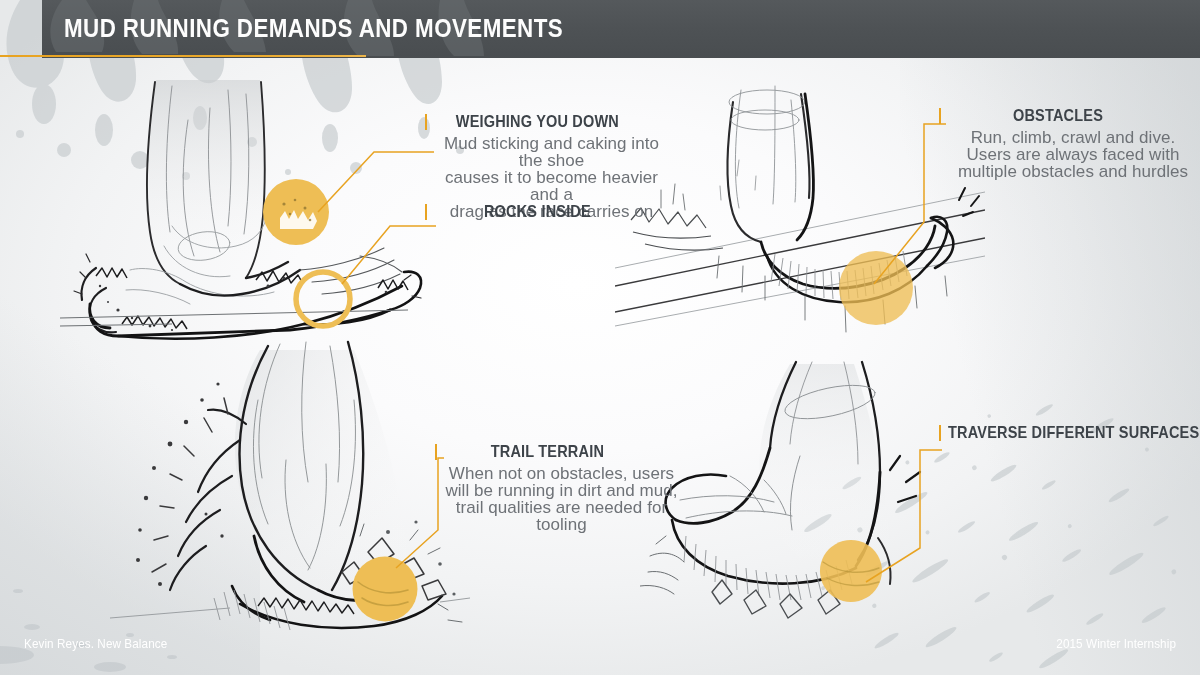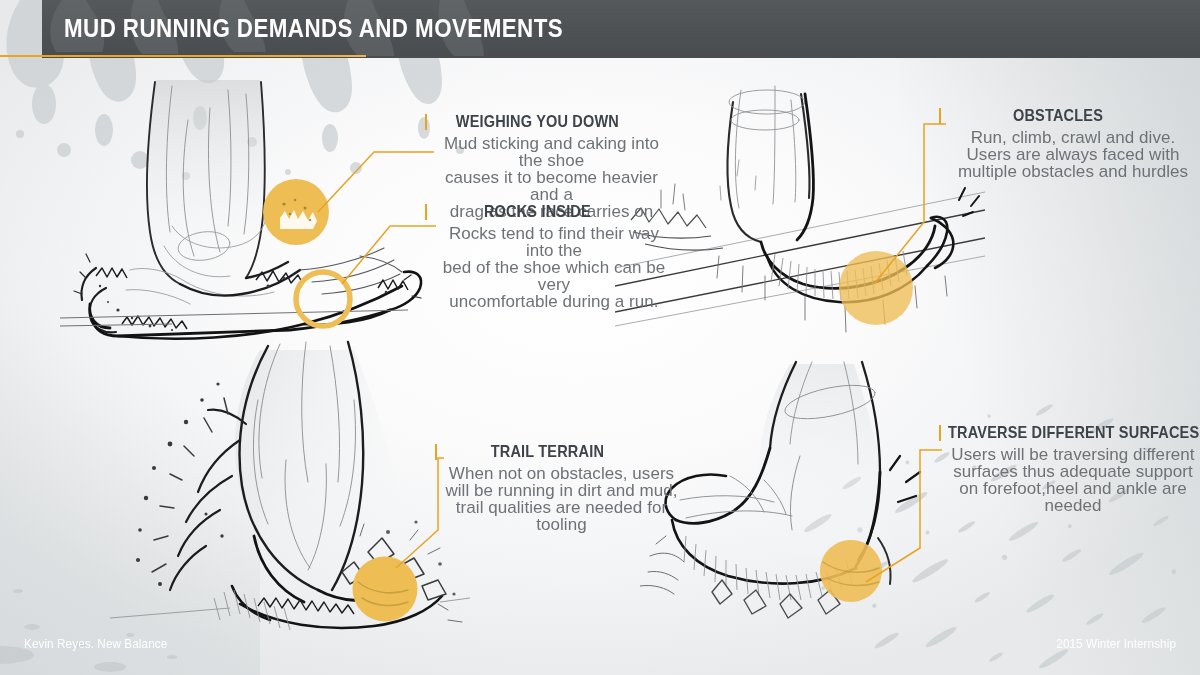--- a/index.html
+++ b/index.html
@@ -607,23 +607,20 @@
     <span class="tick"></span>
     <span class="c-head">WEIGHING YOU DOWN</span>
     <span class="c-body">Mud sticking and caking into the shoe
 causes it to become heavier and a
 drag as the race carries on</span>
   </div>
 
   <div class="callout indent" style="left:434px;top:203px;">
     <span class="tick"></span>
     <span class="c-head">ROCKS INSIDE</span>
-    <span class="c-body">Rocks tend to find their way into the
-bed of the shoe which can be very
-uncomfortable during a run.</span>
   </div>
 
   <div class="callout" style="left:948px;top:107px;width:250px;">
     <span class="tick"></span>
     <span class="c-head">OBSTACLES</span>
     <span class="c-body">Run, climb, crawl and dive.
 Users are always  faced with
 multiple obstacles and hurdles</span>
   </div>
 
@@ -632,22 +629,18 @@
     <span class="c-head">TRAIL TERRAIN</span>
     <span class="c-body">When not on obstacles, users
 will be running  in dirt and mud,
 trail qualities are needed for
 tooling</span>
   </div>
 
   <div class="callout" style="left:948px;top:424px;width:250px;">
     <span class="tick"></span>
     <span class="c-head">TRAVERSE DIFFERENT SURFACES</span>
-    <span class="c-body">Users will be traversing different
-surfaces thus adequate support
-on forefoot,heel and ankle are
-needed</span>
   </div>
 
   <div class="footer" id="footer-left">Kevin Reyes. New Balance</div>
   <div class="footer" id="footer-right">2015 Winter Internship</div>
 
 </div>
 
 </body></html>

